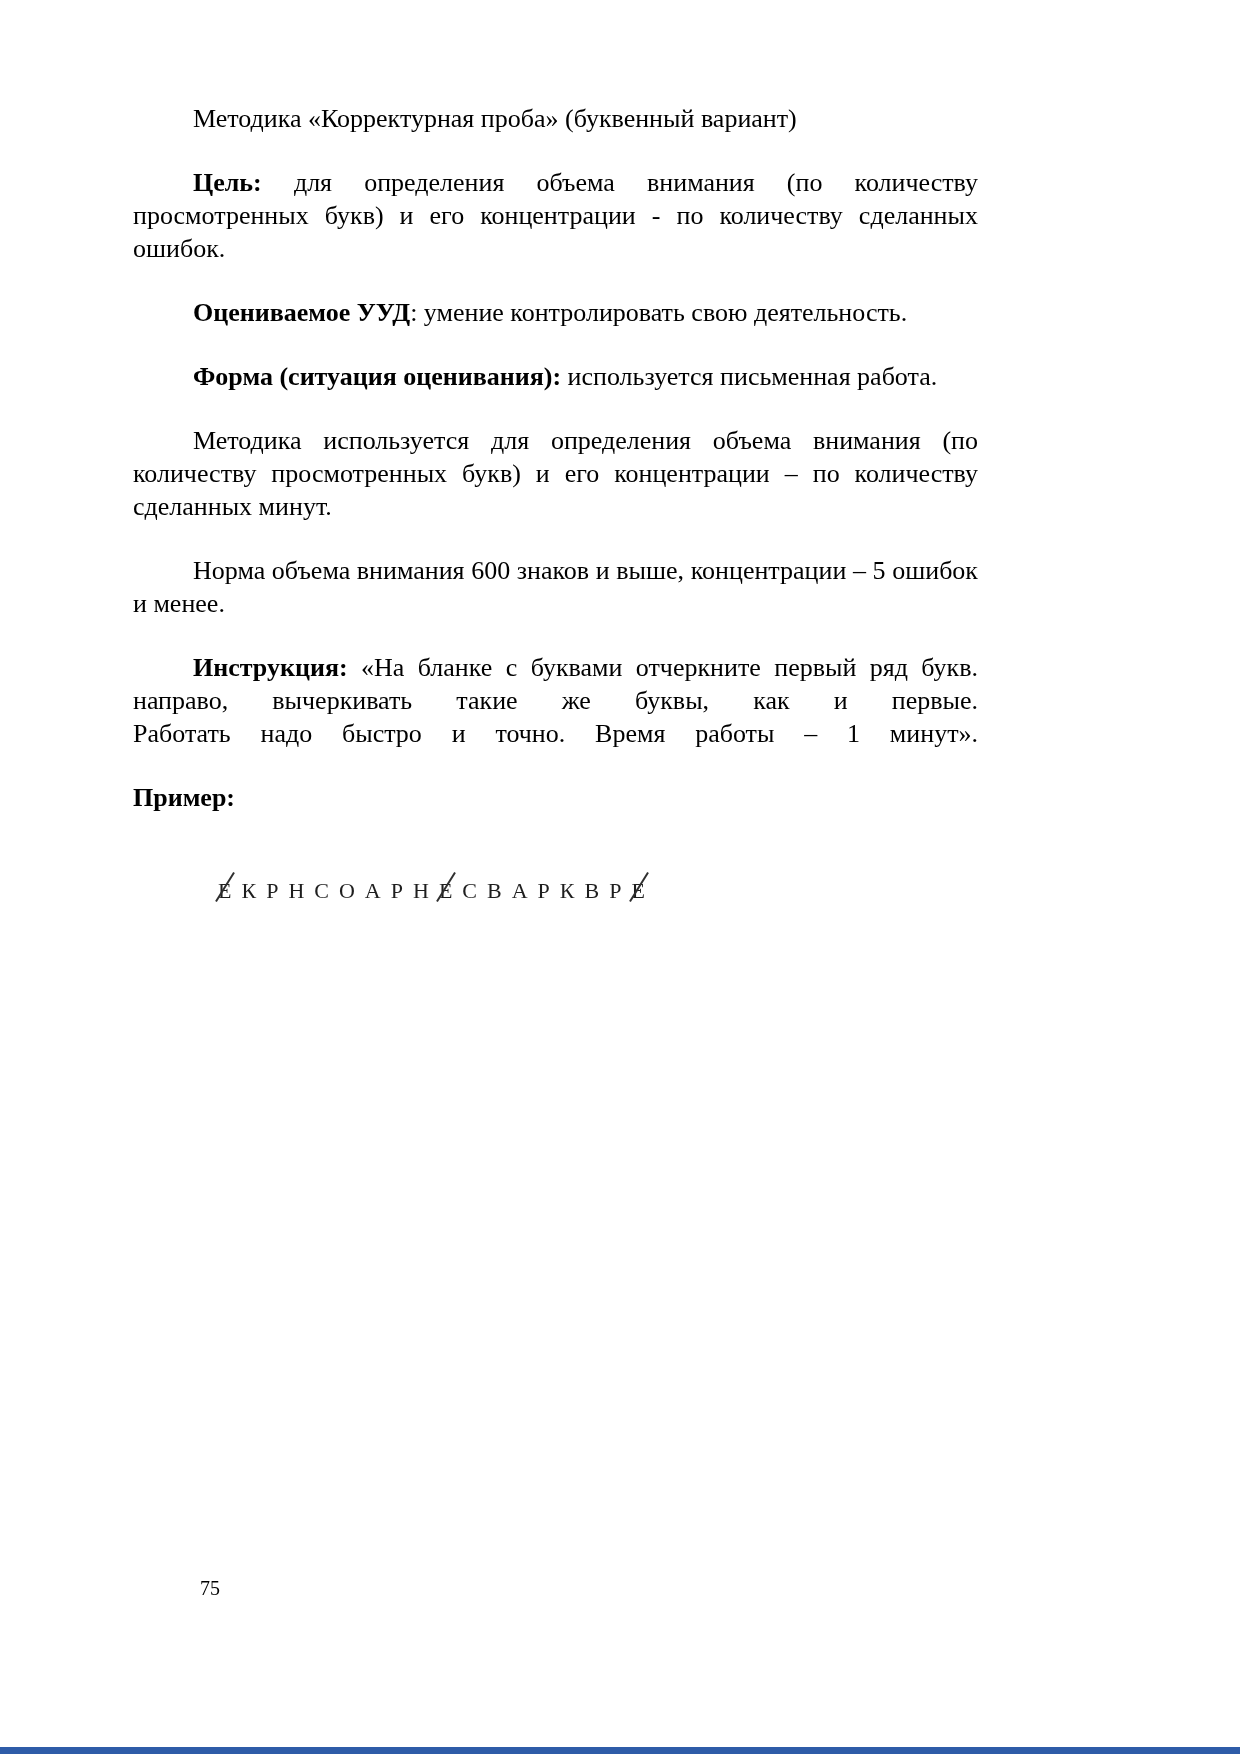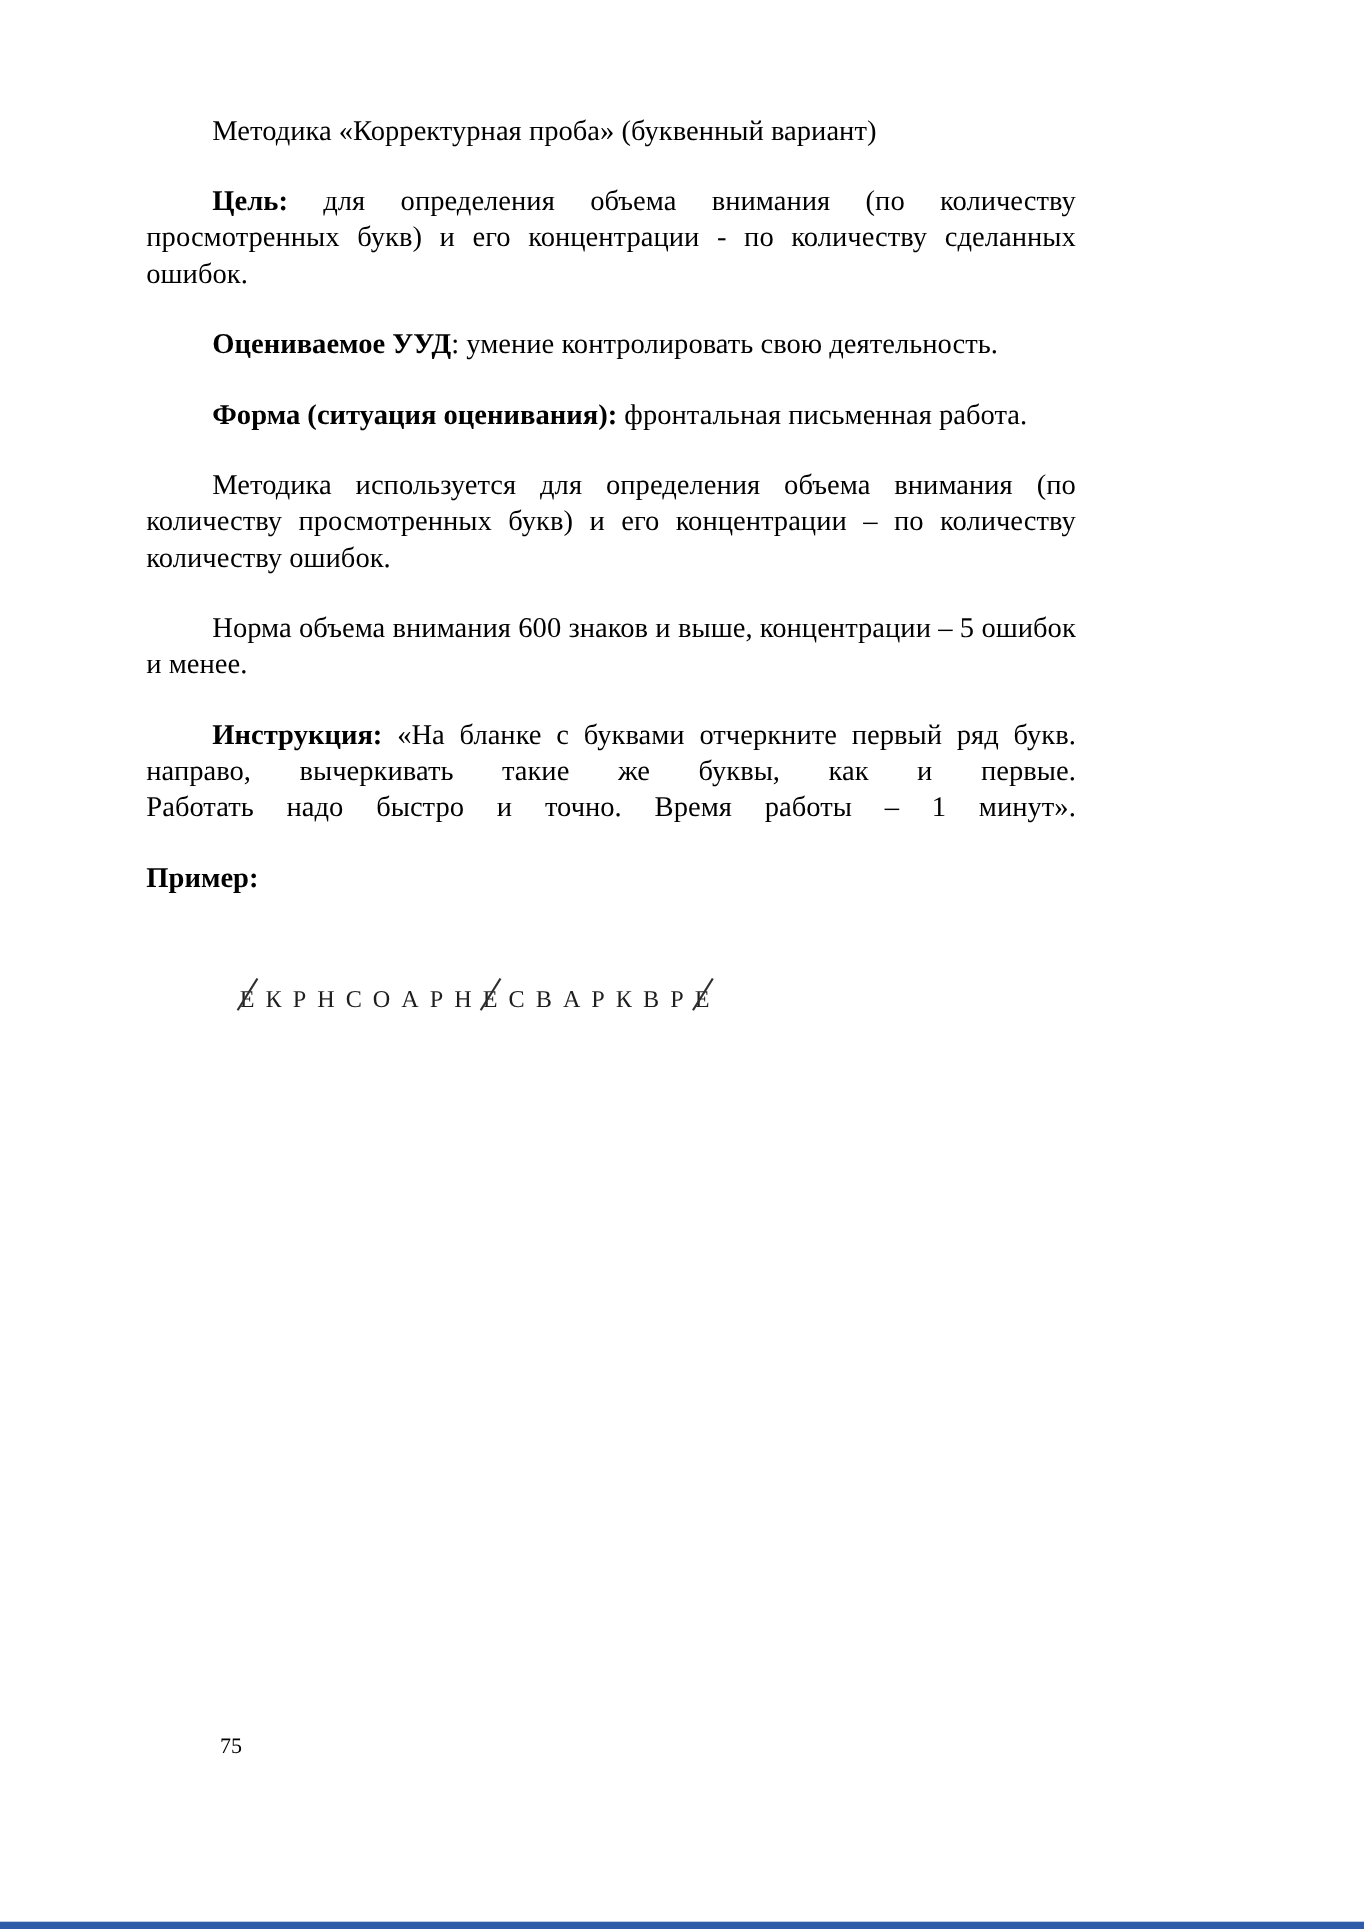--- a/index.html
+++ b/index.html
@@ -24,21 +24,21 @@
   .line {
     text-align: justify;
     text-align-last: justify;
   }
   .line.last { text-align-last: left; }
   .indent { text-indent: 60px; }
   b { font-weight: bold; font-family: Liberation Serif, serif; }
 
   
   .example-row {
-    margin-top: 76px;
+    margin-top: 59px;
     padding-left: 85px;
     white-space: nowrap;
   }
   .letter {
     display: inline-block;
     position: relative;
     font-size: 22px;
     line-height: 30px;
     color: #1e1e1e;
     margin-right: 10px;
@@ -82,27 +82,27 @@
     <div class="line indent"><b>Цель:</b><span> для определения объема внимания (по количеству</span></div>
     <div class="line">просмотренных букв) и его концентрации - по количеству сделанных</div>
     <div class="line last">ошибок.</div>
   </div>
 
   <div class="para">
     <div class="line last indent"><b>Оцениваемое УУД</b><span>: умение контролировать свою деятельность.</span></div>
   </div>
 
   <div class="para">
-    <div class="line last indent"><b>Форма (ситуация оценивания):</b><span> фронтальная письменная работа.</span></div>
+    <div class="line last indent"><b>Форма (ситуация оценивания):</b><span> используется письменная работа.</span></div>
   </div>
 
   <div class="para">
     <div class="line indent">Методика используется для определения объема внимания (по</div>
     <div class="line">количеству просмотренных букв) и его концентрации – по количеству</div>
-    <div class="line last">количеству ошибок.</div>
+    <div class="line last">сделанных минут.</div>
   </div>
 
   <div class="para">
     <div class="line indent">Норма объема внимания 600 знаков и выше, концентрации – 5 ошибок</div>
     <div class="line last">и менее.</div>
   </div>
 
 
   <div class="para">
     <div class="line indent"><b>Инструкция:</b><span> «На бланке с буквами отчеркните первый ряд букв.</span></div>

